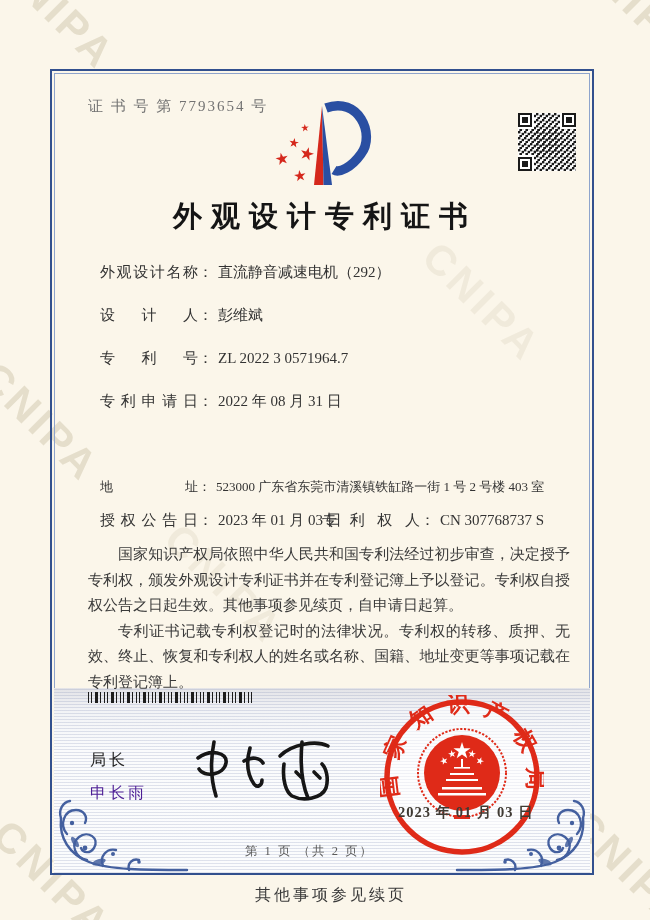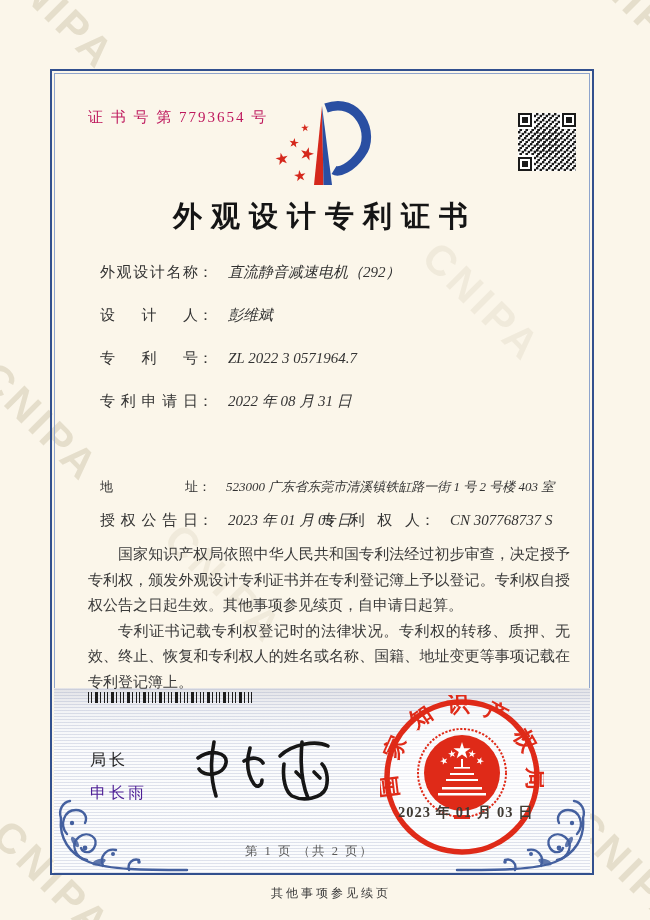--- a/index.html
+++ b/index.html
@@ -18,48 +18,48 @@
   .frame-inner{position:absolute;left:2px;top:2px;right:2px;bottom:2px;border:1px solid #8ea4cc;}
 
   
   .band{position:absolute;left:54px;top:688px;width:536px;height:185px;z-index:1;
         background:
           repeating-linear-gradient(0deg, rgba(108,122,168,.20) 0 1px, rgba(255,255,255,0) 1px 3px),
           linear-gradient(180deg,#e3e3e7 0,#f2f3f6 22px,#fafbfc 60px,#fbfcfd 100%);}
 
   .abs{position:absolute;z-index:3;}
 
-  .cert-no{left:88px;top:108px;font-size:15px;letter-spacing:2px;color:#be185d;}
+  .cert-no{left:88px;top:97px;font-size:15px;letter-spacing:2px;color:#737373;}
   .title{left:0;right:0;top:197px;text-align:center;font-size:29px;font-weight:bold;
          letter-spacing:9px;color:#151515;}
 
   .row{left:88px;top:0;width:486px;font-size:15px;color:#333;white-space:nowrap;}
   .flabel{display:inline-block;width:98px;text-align:justify;text-align-last:justify;vertical-align:bottom;margin-left:12px;}
-  .fval{margin-left:15px;font-style:italic;}
+  .fval{margin-left:5px;}
   .pair2{position:absolute;left:222px;top:0;}
   .row.small{font-size:13px;}
 
   .body-text{left:88px;top:542px;width:482px;font-size:15px;line-height:25.5px;color:#3a3a3a;z-index:3;position:absolute;text-align:justify;}
   .body-text p{margin:0;text-indent:2em;}
 
   .barcode{left:88px;top:692px;width:165px;height:11px;z-index:3;position:absolute;
     background:repeating-linear-gradient(90deg,
       #1d1d1d 0 1.5px, transparent 1.5px 3px,
       #1d1d1d 3px 4px, transparent 4px 7.5px,
       #1d1d1d 7.5px 10px, transparent 10px 12px,
       #1d1d1d 12px 13px, transparent 13px 16px);}
 
   .signer-title{left:90px;top:750px;font-size:16px;letter-spacing:3px;color:#222;}
   .signer-name{left:90px;top:783px;font-size:16px;letter-spacing:3px;color:#4c1d95;}
 
   .seal-wrap{left:380px;top:695px;width:164px;height:164px;z-index:4;position:absolute;}
   .seal-date{left:398px;top:803px;font-size:14.5px;letter-spacing:1px;color:#3f3a33;z-index:5;font-weight:bold;}
 
   .page-num{left:0;right:31px;top:843px;text-align:center;font-size:12.5px;letter-spacing:2px;color:#5a5a5a;}
-  .note{left:12px;right:40px;top:885px;text-align:center;font-size:12px;letter-spacing:3px;color:#3a3a3a;margin-left:40px;}
+  .note{left:12px;right:40px;top:885px;text-align:center;font-size:16px;letter-spacing:3px;color:#3a3a3a;margin-left:40px;}
 
   .logo{left:252px;top:96px;width:150px;height:95px;}
   .qr{left:518px;top:113px;width:58px;height:58px;}
   .sig{left:180px;top:728px;width:170px;height:85px;}
 
   .orn{position:absolute;z-index:2;width:138px;height:84px;}
   .orn-l{left:51px;top:790px;}
   .orn-r{left:455px;top:790px;transform:scaleX(-1);}
 </style>
 </head>

